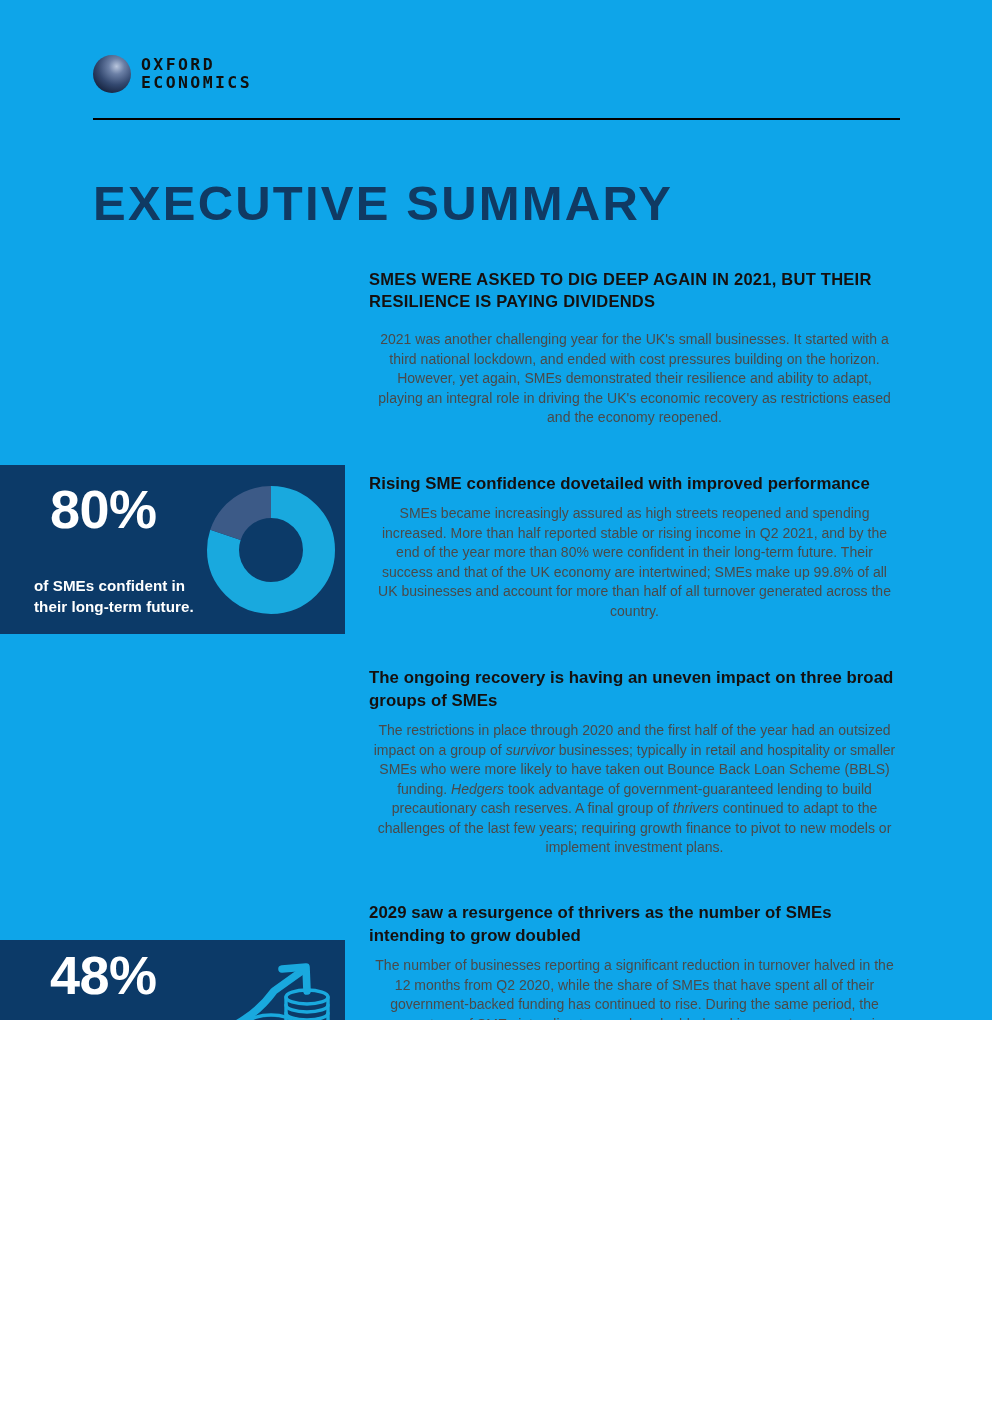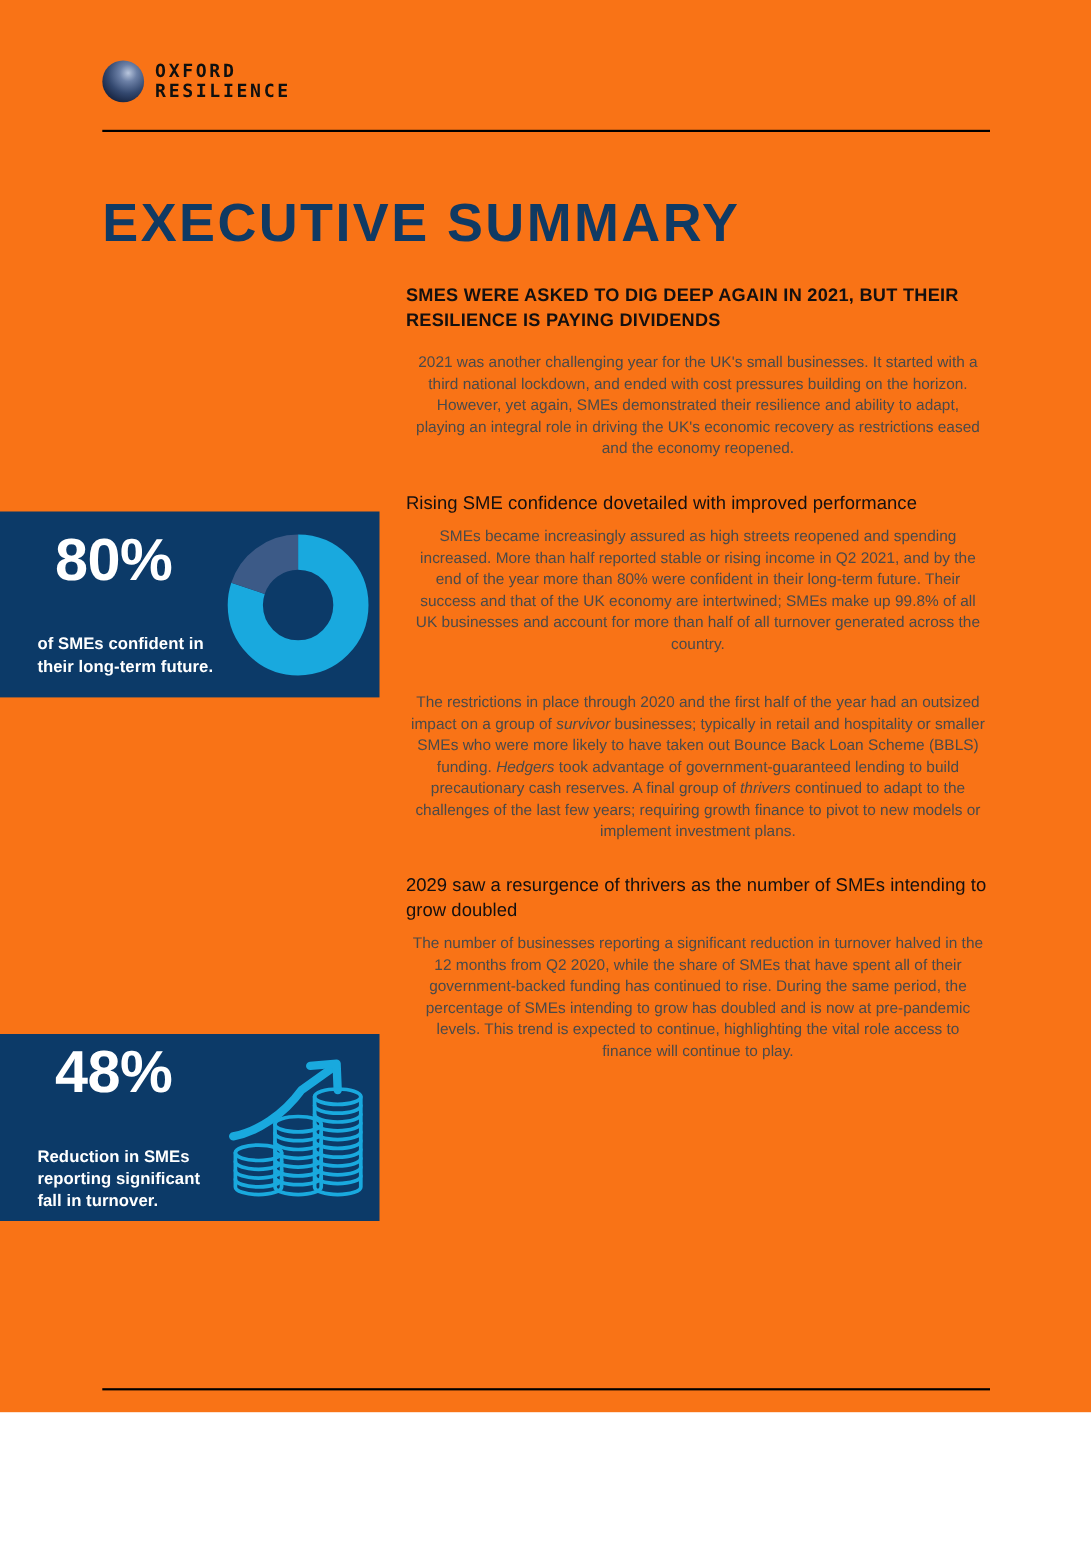--- a/index.html
+++ b/index.html
@@ -7,22 +7,22 @@
     padding: 0;
     background: #ffffff;
   }
   body {
     font-family: "Liberation Sans", sans-serif;
     -webkit-font-smoothing: antialiased;
   }
   .page {
     position: relative;
     width: 992px;
-    height: 1284px;
-    background: #f97316;
+    height: 1020px;
+    background: #0ea5e9;
     overflow: hidden;
   }
 
   
   .logo-block {
     position: absolute;
     left: 93px;
     top: 55px;
     display: flex;
     align-items: center;
@@ -77,37 +77,37 @@
     font-weight: 700;
     letter-spacing: 2.2px;
     color: #103A63;
     line-height: 1;
   }
 
   
   .content {
     position: absolute;
     left: 369px;
-    top: 258px;
+    top: 268px;
     width: 531px;
   }
   .h-caps {
     font-size: 16.5px;
     font-weight: 700;
     color: #15100f;
     line-height: 1.34;
     letter-spacing: 0.25px;
     margin: 0 0 18px 0;
   }
   .h-sub {
     font-size: 16.8px;
-    font-weight: 400;
+    font-weight: 700;
     color: #15100f;
     line-height: 1.34;
-    margin: 0 0 9px 0;
+    margin: 16px 0 9px 0;
     letter-spacing: 0.05px;
   }
   .para {
     font-size: 14px;
     color: #4a4a4a;
     line-height: 1.395;
     margin: 4px;
     letter-spacing: 0.02px;
     text-align: center;
   }
@@ -170,21 +170,21 @@
 </style>
 </head>
 <body>
 
 <div class="page">
 
   <div class="logo-block">
     <div class="logo-globe"></div>
     <div class="logo-words">
       <span>OXFORD</span>
-      <span>RESILIENCE</span>
+      <span>ECONOMICS</span>
     </div>
   </div>
 
 
   <div class="rule rule-top"></div>
 
   <h1 class="page-title">EXECUTIVE SUMMARY</h1>
 
   <div class="stat-box" id="stat-box-1">
     <div class="stat-text">
@@ -248,20 +248,21 @@
     <h2 class="h-caps">SMES WERE ASKED TO DIG DEEP AGAIN IN 2021, BUT THEIR RESILIENCE IS PAYING DIVIDENDS</h2>
     <p class="para">2021 was another challenging year for the UK's small businesses. It started with a third national lockdown, and ended with cost pressures building on the horizon. However, yet again, SMEs demonstrated their resilience and ability to adapt, playing an integral role in driving the UK's economic recovery as restrictions eased and the economy reopened.</p>
 
     <div class="gap-a"></div>
 
     <h3 class="h-sub">Rising SME confidence dovetailed with improved performance</h3>
     <p class="para">SMEs became increasingly assured as high streets reopened and spending increased. More than half reported stable or rising income in Q2 2021, and by the end of the year more than 80% were confident in their long-term future. Their success and that of the UK economy are intertwined; SMEs make up 99.8% of all UK businesses and account for more than half of all turnover generated across the country.</p>
 
     <div class="gap-b"></div>
 
+    <h3 class="h-sub">The ongoing recovery is having an uneven impact on three broad groups of SMEs</h3>
     <p class="para" id="section-body-2">The restrictions in place through 2020 and the first half of the year had an outsized impact on a group of <em>survivor</em> businesses; typically in retail and hospitality or smaller SMEs who were more likely to have taken out Bounce Back Loan Scheme (BBLS) funding. <em>Hedgers</em> took advantage of government-guaranteed lending to build precautionary cash reserves. A final group of <em>thrivers</em> continued to adapt to the challenges of the last few years; requiring growth finance to pivot to new models or implement investment plans.</p>
 
     <div class="gap-c"></div>
 
     <h3 class="h-sub">2029 saw a resurgence of thrivers as the number of SMEs intending to grow doubled</h3>
     <p class="para">The number of businesses reporting a significant reduction in turnover halved in the 12 months from Q2 2020, while the share of SMEs that have spent all of their government-backed funding has continued to rise. During the same period, the percentage of SMEs intending to grow has doubled and is now at pre-pandemic levels. This trend is expected to continue, highlighting the vital role access to finance will continue to play.</p>
 
   </div>
 
   <div class="rule rule-bottom"></div>

